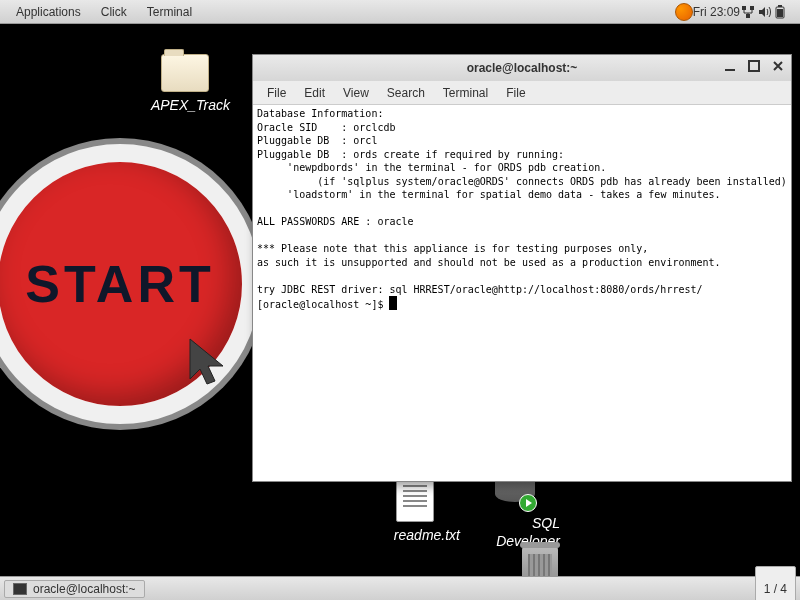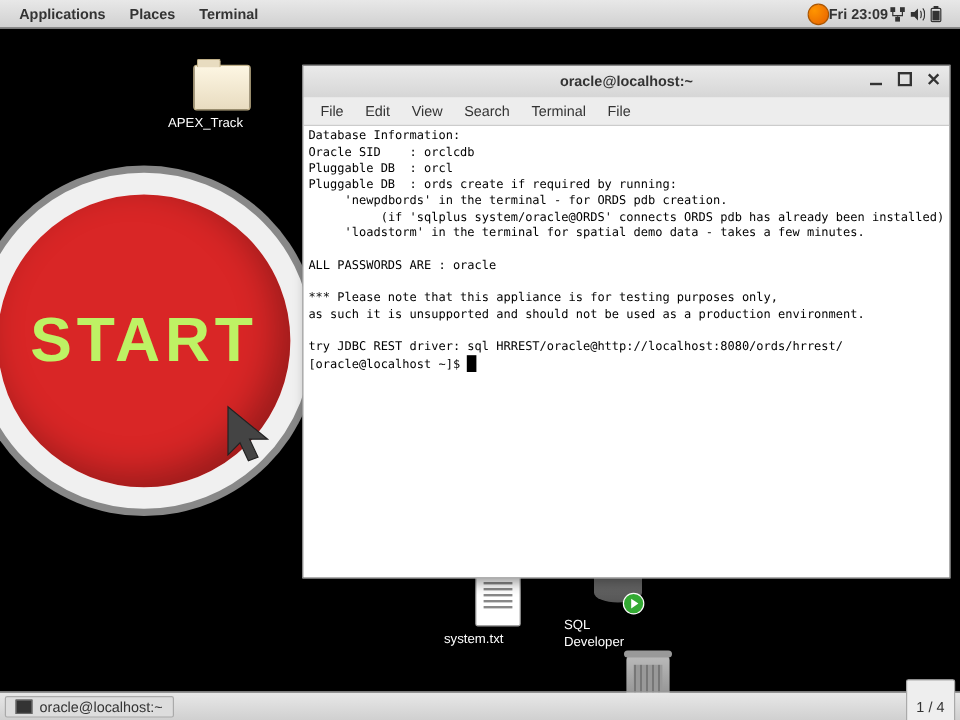--- a/index.html
+++ b/index.html
@@ -1,31 +1,31 @@
 <!DOCTYPE html>
 <html><head>
 <meta charset="utf-8">
 <style>
 * { margin: 0; padding: 0; box-sizing: border-box; }
 body { width: 800px; height: 600px; background: #000; font-family: sans-serif; overflow: hidden; position: relative; }
 
-.topbar { height: 24px; background: linear-gradient(#e8e8e8,#d0d0d0); border-bottom: 1px solid #999; display: flex; align-items: center; padding: 0 6px; font-size: 12px; color: #333; font-weight: bold; }
+.topbar { height: 24px; background: linear-gradient(#e8e8e8,#d0d0d0); border-bottom: 1px solid #999; display: flex; align-items: center; padding: 0 6px; font-size: 12px; color: #333; }
 .topbar .menu-item { padding: 0 10px; cursor: pointer; }
 .topbar .spacer { flex: 1; }
 .topbar .tray { display: flex; align-items: center; gap: 0; padding-right: 6px; }
 .topbar .tray-icon { width: 16px; height: 16px; display: inline-flex; align-items: center; justify-content: center; }
 .topbar .firefox { width:18px; height:18px; background: radial-gradient(circle at 30% 30%, #ff9500, #e66000); border-radius:50%; border:1px solid #aa5500;}
 
 .desktop { position: absolute; top: 24px; left: 0; right: 0; bottom: 24px; }
 
 .start-bg { position:absolute; left:-20px; top:120px; width:280px; height:280px; border-radius:50%; background:#d92626; border:18px solid #f0f0f0; box-shadow:0 0 0 6px #888, inset -10px -10px 30px rgba(0,0,0,.3); display:flex; align-items:center; justify-content:center; }
-.start-bg span { color:#bef264; font-weight:bold; font-size:52px; font-family:Arial; letter-spacing:4px; }
+.start-bg span { color:#0f172a; font-weight:bold; font-size:52px; font-family:Arial; letter-spacing:4px; }
 .cursor-arrow { position:absolute; left:185px; top:310px; }
 
-.icon-cell { position:absolute; width:90px; text-align:left; color:#fff; font-size:11px; }
+.icon-cell { position:absolute; width:90px; text-align:right; color:#fff; font-size:14px;font-style:italic; }
 .icon-cell .label { margin-top:4px; text-shadow:1px 1px 1px #000; line-height:1.3; }
 .folder-icon { width:48px; height:38px; margin:0 auto; background:linear-gradient(#fdf6e3,#e8dcc0); border-radius:3px; border:1px solid #c0b088; position:relative; }
 .folder-icon:before { content:''; position:absolute; top:-6px; left:2px; width:18px; height:6px; background:#e8dcc0; border-radius:2px 2px 0 0; border:1px solid #c0b088; border-bottom:none; }
 .file-icon { width:38px; height:48px; margin:0 auto; background:#fff; border:1px solid #999; border-radius:2px; position:relative; }
 .file-icon:before { content:''; position:absolute; top:10px; left:6px; right:6px; height:2px; background:#888; box-shadow:0 5px 0 #888, 0 10px 0 #888, 0 15px 0 #888, 0 20px 0 #888; }
 .db-icon { width:40px; height:48px; margin:0 auto; position:relative; }
 .db-cyl { width:40px; height:40px; background:linear-gradient(#888,#555); border-radius:20px/8px; position:relative; }
 .db-cyl:before { content:''; position:absolute; top:0; left:0; right:0; height:16px; border-radius:50%; background:#999; }
 .db-play { position:absolute; right:-2px; bottom:-2px; width:18px; height:18px; background:#3a3; border-radius:50%; border:1px solid #fff; display:flex; align-items:center; justify-content:center; }
 .db-play:after { content:''; border-left:6px solid #fff; border-top:4px solid transparent; border-bottom:4px solid transparent; margin-left:2px; }
@@ -45,21 +45,21 @@
 .taskbar { position:absolute; bottom:0; left:0; right:0; height:24px; background:linear-gradient(#e8e8e8,#d0d0d0); border-top:1px solid #999; display:flex; align-items:center; padding:0 4px; font-size:12px; color:#333; }
 .task-btn { display:flex; align-items:center; gap:6px; padding:1px 8px; border:1px solid #aaa; background:#ddd; border-radius:2px; cursor:pointer; }
 .ws { margin-left:auto; padding:15px 8px; border:1px solid #aaa; background:#eee; border-radius:2px; }
 .mini-term { width:14px; height:12px; background:#333; border:1px solid #666; }
 </style>
 </head>
 <body>
 
 <div class="topbar">
   <div class="menu-item">Applications</div>
-  <div class="menu-item">Places</div>
+  <div class="menu-item">Click</div>
   <div class="menu-item">Terminal</div>
   <div class="spacer"></div>
   <div class="tray">
     <span class="firefox"></span>
     <span>Fri 23:09</span>
     <span class="tray-icon">
       <svg width="14" height="14" viewBox="0 0 14 14">
           <rect x="1" y="1" width="4" height="4" fill="#333"></rect>
           <rect x="9" y="1" width="4" height="4" fill="#333"></rect>
           <rect x="5" y="9" width="4" height="4" fill="#333"></rect>
@@ -93,21 +93,21 @@
 
   <div class="icon-cell" style="left:140px; top:30px;">
     <div class="folder-icon"></div>
     <div class="label">APEX_Track</div>
   </div>
 
 
 
   <div class="icon-cell" style="left:370px; top:450px;">
     <div class="file-icon"></div>
-    <div class="label">system.txt</div>
+    <div class="label">readme.txt</div>
   </div>
 
   <div class="icon-cell" style="left:470px; top:438px;">
     <div class="db-icon">
       <div class="db-cyl"></div>
         <div class="db-play"></div>
     </div>
     <div class="label" style="white-space:pre-line;">SQL
 Developer</div>
   </div>

